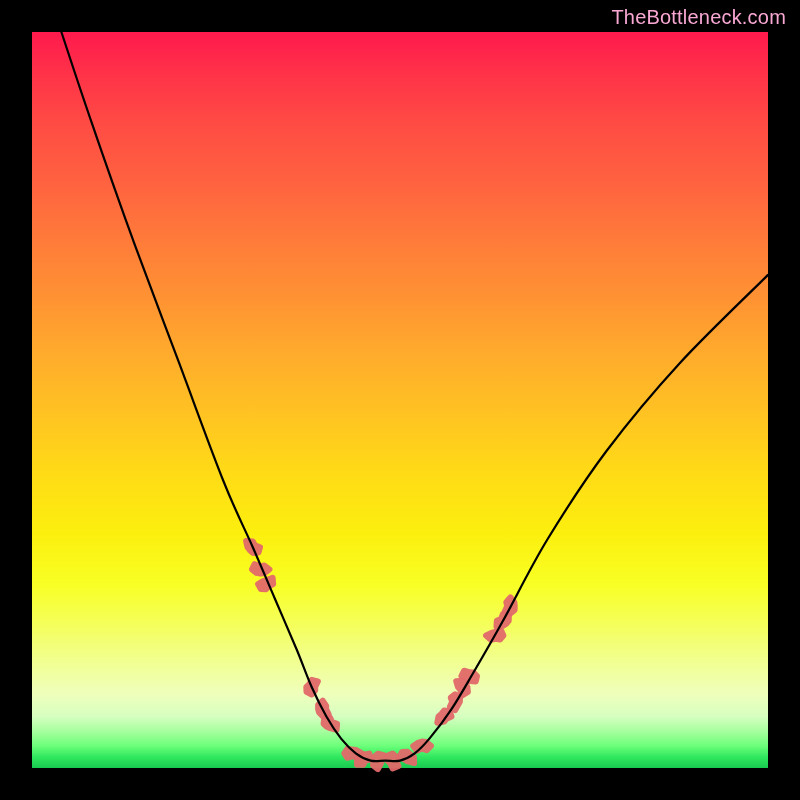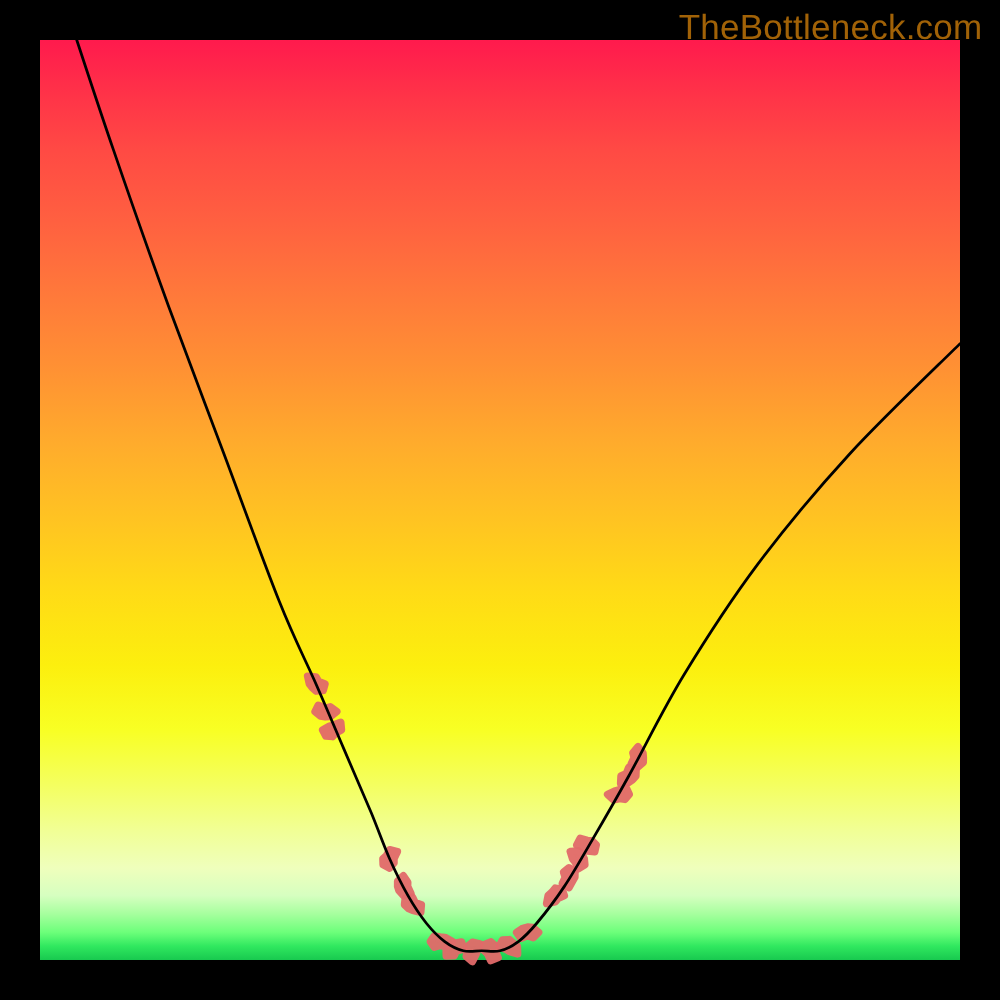--- a/index.html
+++ b/index.html
@@ -43,22 +43,22 @@
       #a6ff9e 95%,
       #6cff7a 97%,
       #30e85f 98.5%,
       #18c94f 100%
     );
   }
   .watermark {
     position: absolute;
     top: 6px;
     right: 14px;
-    color: #a16207;
-    font-size: 28px;
+    color: #f9a8d4;
+    font-size: 20px;
     font-weight: 500;
     z-index: 50;
     user-select: none;
     letter-spacing: 0.2px;
   }
   svg.overlay {
     position: absolute;
     left: 32px;
     top: 32px;
     width: 736px;

